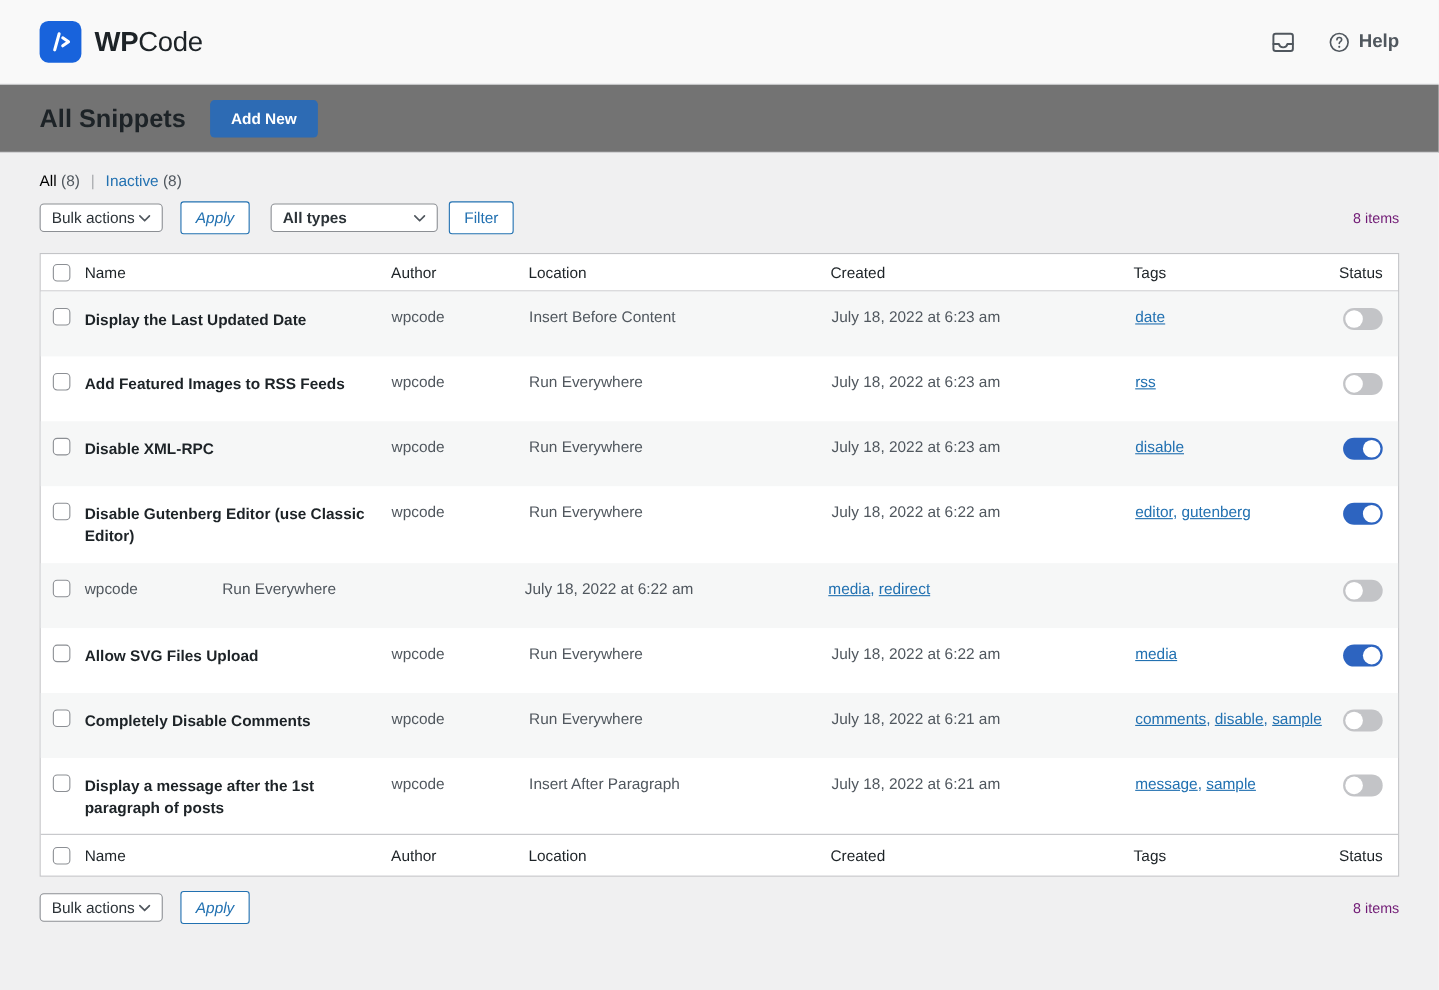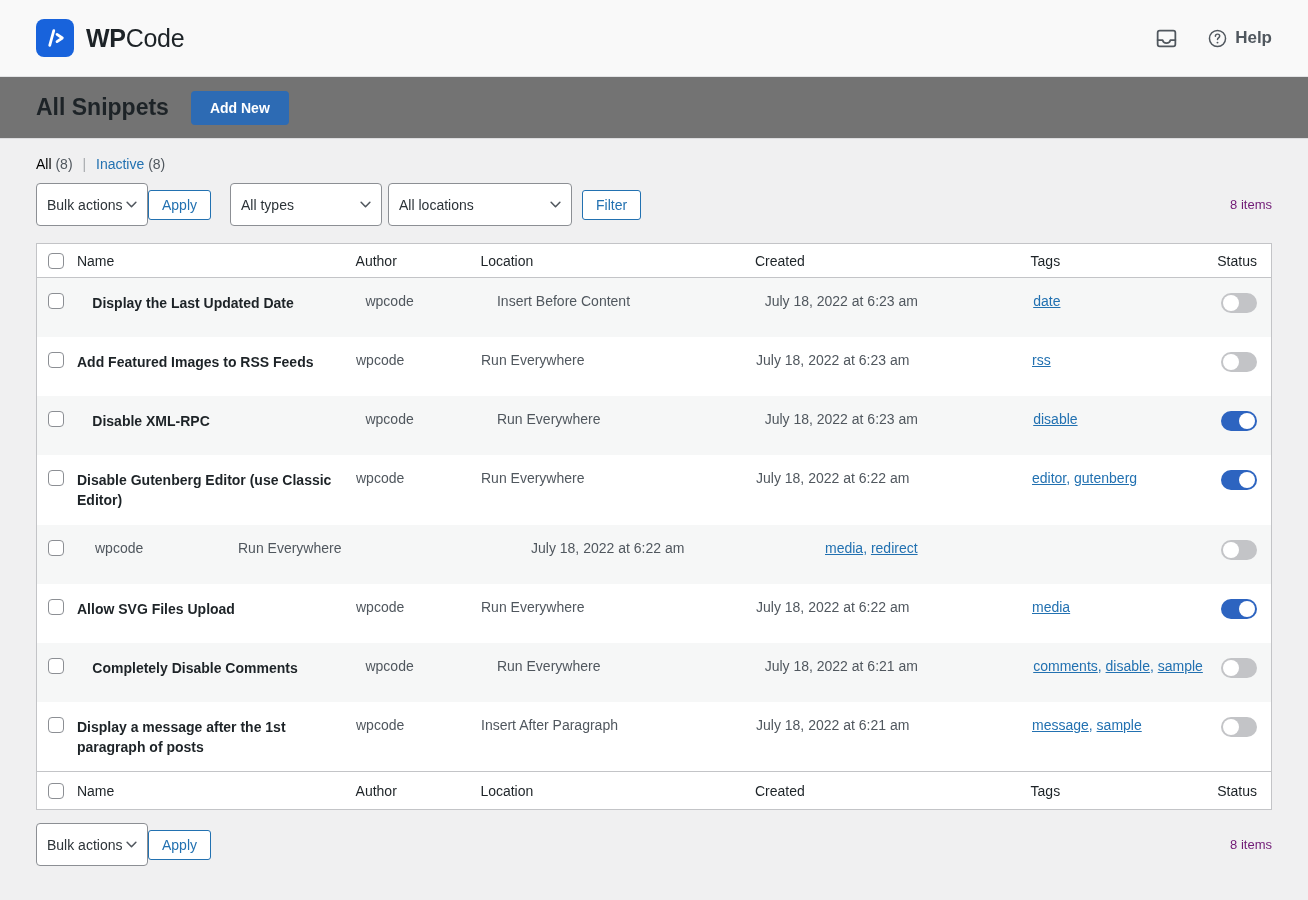--- a/index.html
+++ b/index.html
@@ -55,33 +55,33 @@
   
   .content{ padding:0 36px; }
   .views{ margin:17px 0 11px; font-size:14px; color:var(--gray-text); }
   .views .view-current{ font-weight:400; color:#000; }
   .views .view-link{ color:var(--accent); text-decoration:none; cursor:pointer; }
   .views .count{ color:var(--gray-text); font-weight:400; }
   .views .sep{ color:#a7aaad; margin:0 6px; }
 
   .controls{ display:flex; align-items:center; font-size:14px; }
   .select{
-    height:43px; background:#fff; border:1px solid #8c8f94; border-radius:4px;
+    height:26px; background:#fff; border:1px solid #8c8f94; border-radius:4px;
     display:flex; align-items:center; justify-content:space-between;
     padding:0 10px; color:#2c3338; cursor:pointer;
   }
   .sel-bulk{ width:112px; }
-  .sel-types{ width:152px; margin-left:19px; }
+  .sel-types{ width:152px; margin-left:19px;font-weight:bold; }
   .sel-locations{ width:184px; margin-left:6px; }
   .btn-secondary{
     height:30px; background:#fff; border:1px solid var(--accent); color:var(--accent);
     border-radius:3px; padding:0 13px; font-size:14px; cursor:pointer;
     font-family:"Liberation Sans", sans-serif;
   }
-  .btn-apply{ margin-left:0; }
+  .btn-apply{ margin-left:16px;font-style:italic; }
   .btn-filter{ margin-left:10px; }
   .items-count{ margin-left:auto; font-size:13px; color:#701a75; }
 
   
   .snippets-table{
     margin-top:17px; background:#fff; border:1px solid var(--tbl-border);
   }
   .trow{ display:flex; align-items:flex-start; }
   .thead{ border-bottom:1px solid var(--tbl-border); padding:9px 0 8px; align-items:center; }
   .tfoot-head{ border-top:1px solid var(--tbl-border); padding:11px 0 10px; align-items:center; }
@@ -89,21 +89,21 @@
   .col-cb{ width:40px; display:flex; justify-content:flex-start; padding-left:11px; }
   .col-name{ width:279px; padding-right:20px; }
   .col-author{ width:125px; }
   .col-loc{ width:275px; }
   .col-created{ width:276px; }
   .col-tags{ width:187px; }
   .col-status{ flex:1; display:flex; justify-content:flex-end; padding-right:14px; }
   .thead .col, .tfoot-head .col{ color:#1d2327; }
 
   .data-row{ padding:15px 0 14px; min-height:59px; }
-  .data-row.alt{ background:var(--alt-row);gap:18px; }
+  .data-row.alt{ background:var(--alt-row); }
   .cell-name{ font-weight:700; color:#1d2327; cursor:pointer; line-height:1.45; }
   .cell-gray{ color:var(--gray-text); }
   .tag-link{ color:var(--accent); text-decoration:underline; cursor:pointer; }
   .tag-sep{ color:var(--accent); }
 
   .checkbox{
     width:16px; height:16px; background:#fff; border:1px solid #8c8f94;
     border-radius:4px; display:inline-block; cursor:pointer;
   }
 
@@ -175,26 +175,20 @@
           <path d="M1 1.5 L6 6.5 L11 1.5" stroke="#50575e" stroke-width="1.8" fill="none" stroke-linecap="round" stroke-linejoin="round"></path>
         </svg>
     </div>
     <button class="btn-secondary btn-apply">Apply</button>
     <div class="select sel-types">
       <span>All types</span>
       <svg width="11" height="7" viewBox="0 0 12 8">
           <path d="M1 1.5 L6 6.5 L11 1.5" stroke="#50575e" stroke-width="1.8" fill="none" stroke-linecap="round" stroke-linejoin="round"></path>
         </svg>
     </div>
-    <div class="select sel-locations">
-      <span>All locations</span>
-      <svg width="11" height="7" viewBox="0 0 12 8">
-          <path d="M1 1.5 L6 6.5 L11 1.5" stroke="#50575e" stroke-width="1.8" fill="none" stroke-linecap="round" stroke-linejoin="round"></path>
-        </svg>
-    </div>
     <button class="btn-secondary btn-filter">Filter</button>
     <span class="items-count">8 items</span>
   </div>
 
   <div class="snippets-table">
     <div class="trow thead">
       <div class="col col-cb">
           <span class="checkbox"></span>
         </div>
       <div class="col col-name">Name</div>

